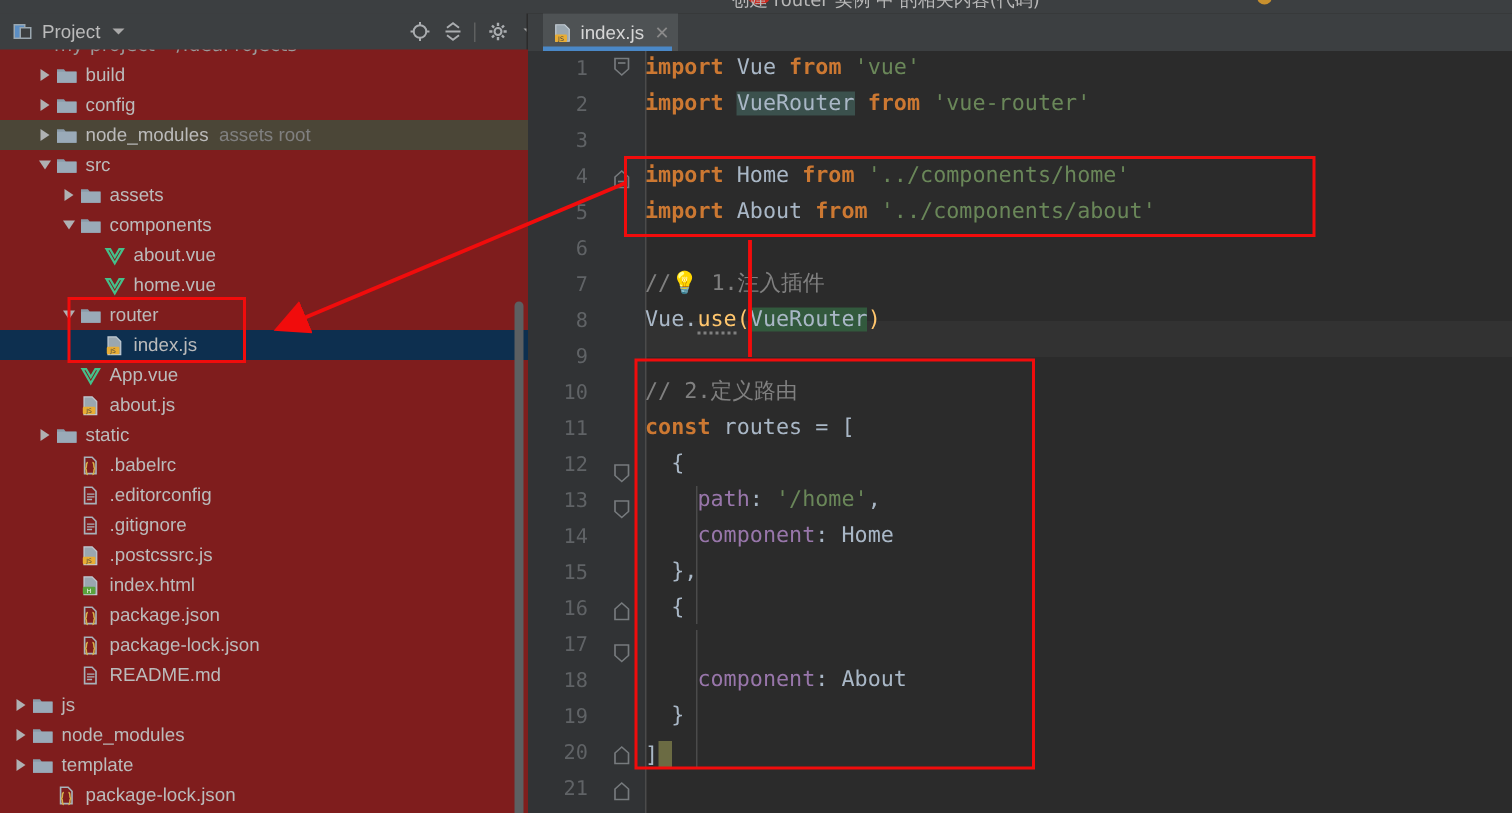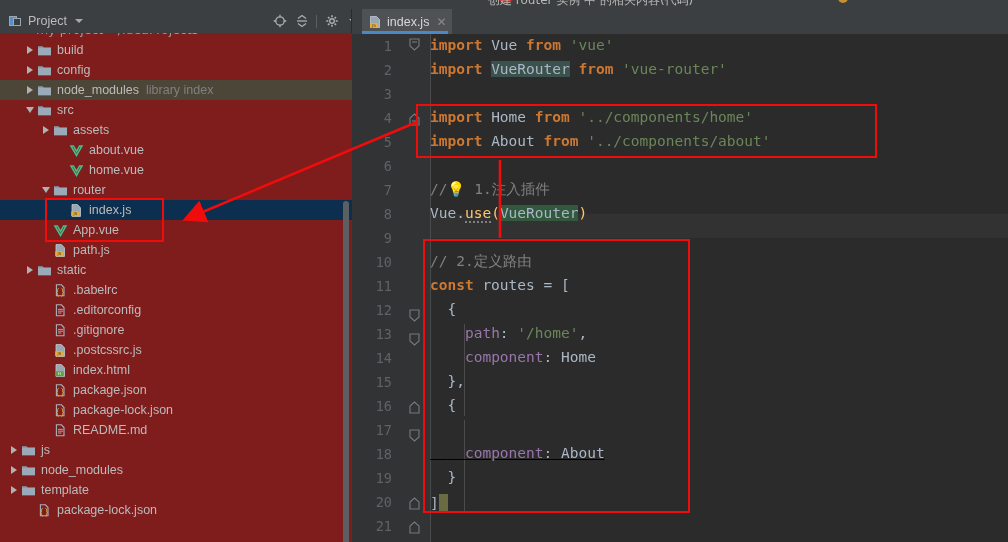--- a/index.html
+++ b/index.html
@@ -215,21 +215,21 @@
           <span class="arrow-slot">
             <span class="arrow-r"></span>
           </span>
           <span class="ico">
             <svg width="15" height="15" viewBox="0 0 15 15">
               <path d="M1 3.2h4.6l1.2 1.4H14v7.6H1z" fill="#8a9aa8"></path>
               <path d="M1 4.8h13v7.4H1z" fill="#9aaab8"></path>
             </svg>
           </span>
           <span class="rlabel">node_modules</span>
-          <span class="rsub">library index</span>
+          <span class="rsub">assets root</span>
         </div>
         <div class="row">
           <span style="flex: 0 0 auto; width: 24px;"></span>
           <span class="arrow-slot">
             <span class="arrow-d"></span>
           </span>
           <span class="ico">
             <svg width="15" height="15" viewBox="0 0 15 15">
               <path d="M1 3.2h4.6l1.2 1.4H14v7.6H1z" fill="#8a9aa8"></path>
               <path d="M1 4.8h13v7.4H1z" fill="#9aaab8"></path>
@@ -242,20 +242,33 @@
           <span class="arrow-slot">
             <span class="arrow-r"></span>
           </span>
           <span class="ico">
             <svg width="15" height="15" viewBox="0 0 15 15">
               <path d="M1 3.2h4.6l1.2 1.4H14v7.6H1z" fill="#8a9aa8"></path>
               <path d="M1 4.8h13v7.4H1z" fill="#9aaab8"></path>
             </svg>
           </span>
           <span class="rlabel">assets</span>
+        </div>
+        <div class="row">
+          <span style="flex: 0 0 auto; width: 40px;"></span>
+          <span class="arrow-slot">
+            <span class="arrow-d"></span>
+          </span>
+          <span class="ico">
+            <svg width="15" height="15" viewBox="0 0 15 15">
+              <path d="M1 3.2h4.6l1.2 1.4H14v7.6H1z" fill="#8a9aa8"></path>
+              <path d="M1 4.8h13v7.4H1z" fill="#9aaab8"></path>
+            </svg>
+          </span>
+          <span class="rlabel">components</span>
         </div>
         <div class="row">
           <span style="flex: 0 0 auto; width: 56px;"></span>
           <span class="arrow-slot"></span>
           <span class="ico">
             <svg width="15" height="15" viewBox="0 0 15 15">
               <path d="M2 3L7.5 12.5L13 3H10.6L7.5 8.4L4.4 3z" fill="none" stroke="#45c08a" stroke-width="1.5"></path>
             </svg>
           </span>
           <span class="rlabel">about.vue</span>
@@ -308,21 +321,21 @@
         <div class="row">
           <span style="flex: 0 0 auto; width: 40px;"></span>
           <span class="arrow-slot"></span>
           <span class="ico">
             <svg width="15" height="15" viewBox="0 0 15 15">
               <path d="M3 1.6h5.4l3.1 3.1v8.7H3z" fill="#9aa7b0" stroke="#c2ccd4" stroke-width="0.8"></path>
               <rect x="2.2" y="8.2" width="8.4" height="5" rx="0.8" fill="#e8ad35"></rect>
               <text x="6.4" y="12.4" font-size="4" fill="#3c3f41" text-anchor="middle" font-family="DejaVu Sans, sans-serif">JS</text>
             </svg>
           </span>
-          <span class="rlabel">path.js</span>
+          <span class="rlabel">about.js</span>
         </div>
         <div class="row">
           <span style="flex: 0 0 auto; width: 24px;"></span>
           <span class="arrow-slot">
             <span class="arrow-r"></span>
           </span>
           <span class="ico">
             <svg width="15" height="15" viewBox="0 0 15 15">
               <path d="M1 3.2h4.6l1.2 1.4H14v7.6H1z" fill="#8a9aa8"></path>
               <path d="M1 4.8h13v7.4H1z" fill="#9aaab8"></path>
@@ -554,21 +567,21 @@
           <div class="cl" style="top: 148px;"><span class="com">//</span><span style="color:#f0c53d">💡</span><span class="com"> 1.注入插件</span></div>
           <div class="cl" style="top: 172px;"><span class="id">Vue</span><span class="white">.</span><span class="fn squig">use</span><span class="brk-y">(</span><span class="id occ">VueRouter</span><span class="brk-y">)</span></div>
           <div class="cl" style="top: 196px;"></div>
           <div class="cl" style="top: 220px;"><span class="com">// 2.定义路由</span></div>
           <div class="cl" style="top: 244px;"><span class="kw">const</span><span class="white"> </span><span class="id">routes</span><span class="white"> </span><span class="white">=</span><span class="white"> </span><span class="white">[</span></div>
           <div class="cl" style="top: 268px;"><span class="white"> </span><span class="white"> </span><span class="white">{</span></div>
           <div class="cl" style="top: 292px;"><span class="white"> </span><span class="white"> </span><span class="white"> </span><span class="white"> </span><span class="prop">path</span><span class="white">:</span><span class="white"> </span><span class="str">'/home'</span><span class="white">,</span></div>
           <div class="cl" style="top: 316px;"><span class="white"> </span><span class="white"> </span><span class="white"> </span><span class="white"> </span><span class="prop">component</span><span class="white">:</span><span class="white"> </span><span class="id">Home</span></div>
           <div class="cl" style="top: 340px;"><span class="white"> </span><span class="white"> </span><span class="white">}</span><span class="white">,</span></div>
           <div class="cl" style="top: 364px;"><span class="white"> </span><span class="white"> </span><span class="white">{</span></div>
-          <div class="cl" style="top: 412px; text-decoration: underline;"><span class="white"> </span><span class="white"> </span><span class="white"> </span><span class="white"> </span><span class="prop">component</span><span class="white">:</span><span class="white"> </span><span class="id">About</span></div>
+          <div class="cl" style="top: 412px;"><span class="white"> </span><span class="white"> </span><span class="white"> </span><span class="white"> </span><span class="prop">component</span><span class="white">:</span><span class="white"> </span><span class="id">About</span></div>
           <div class="cl" style="top: 436px;"><span class="white"> </span><span class="white"> </span><span class="white">}</span></div>
           <div class="cl" style="top: 460px;"><span class="white">]</span><span class="caret-blk"></span></div>
           <div class="cl" style="top: 484px;"></div>
         </div>
     </div>
   </div>
 
   <div class="redbox" style="left:45px; top:198px; width:119px; height:44px;"></div>
   <div class="redbox" style="left:416px; top:104px; width:461px; height:54px;"></div>
   <div class="redbox" style="left:423px; top:239px; width:267px; height:274px;"></div>

